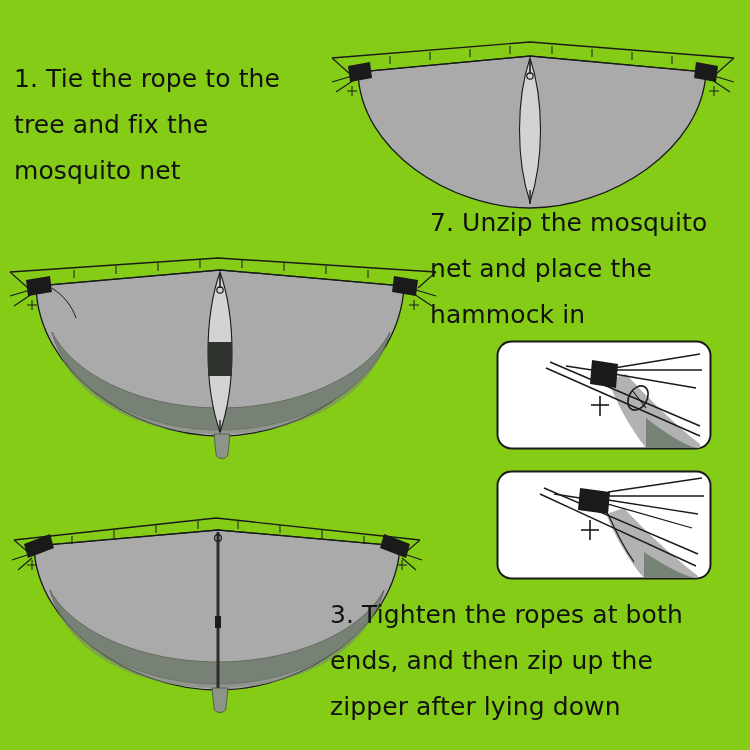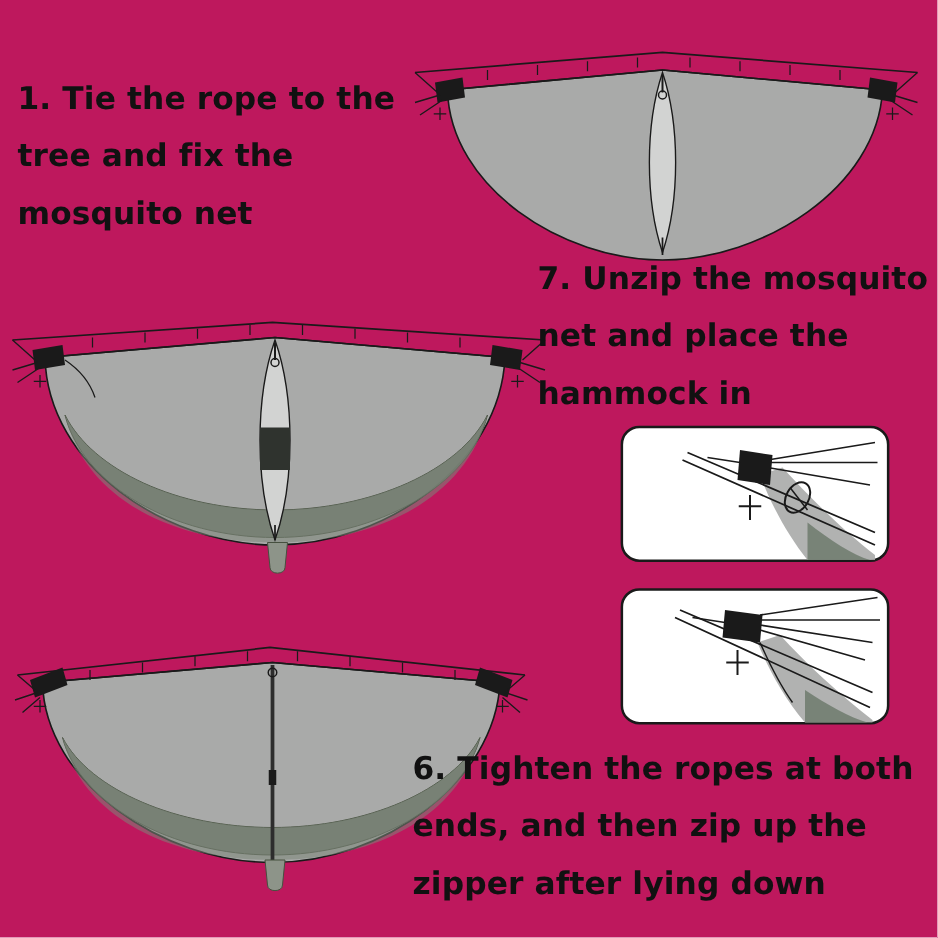--- a/index.html
+++ b/index.html
@@ -4,24 +4,23 @@
 <style>
   html, body {
     margin: 0;
     padding: 0;
     background: #ffffff;
   }
   #page {
     position: relative;
     width: 750px;
     height: 750px;
-    background: #be185d;
+    background: #84cc16;
     overflow: hidden;
     font-family: "DejaVu Sans", sans-serif;
-    font-weight: bold;
   }
   .step-text {
     position: absolute;
     color: #111111;
     font-size: 25px;
     line-height: 46px;
     font-family: "DejaVu Sans", sans-serif;
     white-space: pre-line;
     letter-spacing: 0.1px;
   }
@@ -208,17 +207,17 @@
       <path d="M112 44 C120 62, 128 78, 138 92" fill="none" stroke="#1a1a1a" stroke-width="1.2"></path>
     </g>
   </svg>
 
   <div id="step1-text" class="step-text">1. Tie the rope to the
 tree and fix the
 mosquito net</div>
   <div id="step2-text" class="step-text">7. Unzip the mosquito
 net and place the
 hammock in</div>
-  <div id="step3-text" class="step-text">6. Tighten the ropes at both
+  <div id="step3-text" class="step-text">3. Tighten the ropes at both
 ends, and then zip up the
 zipper after lying down</div>
 
 </div>
 
 </body></html>

